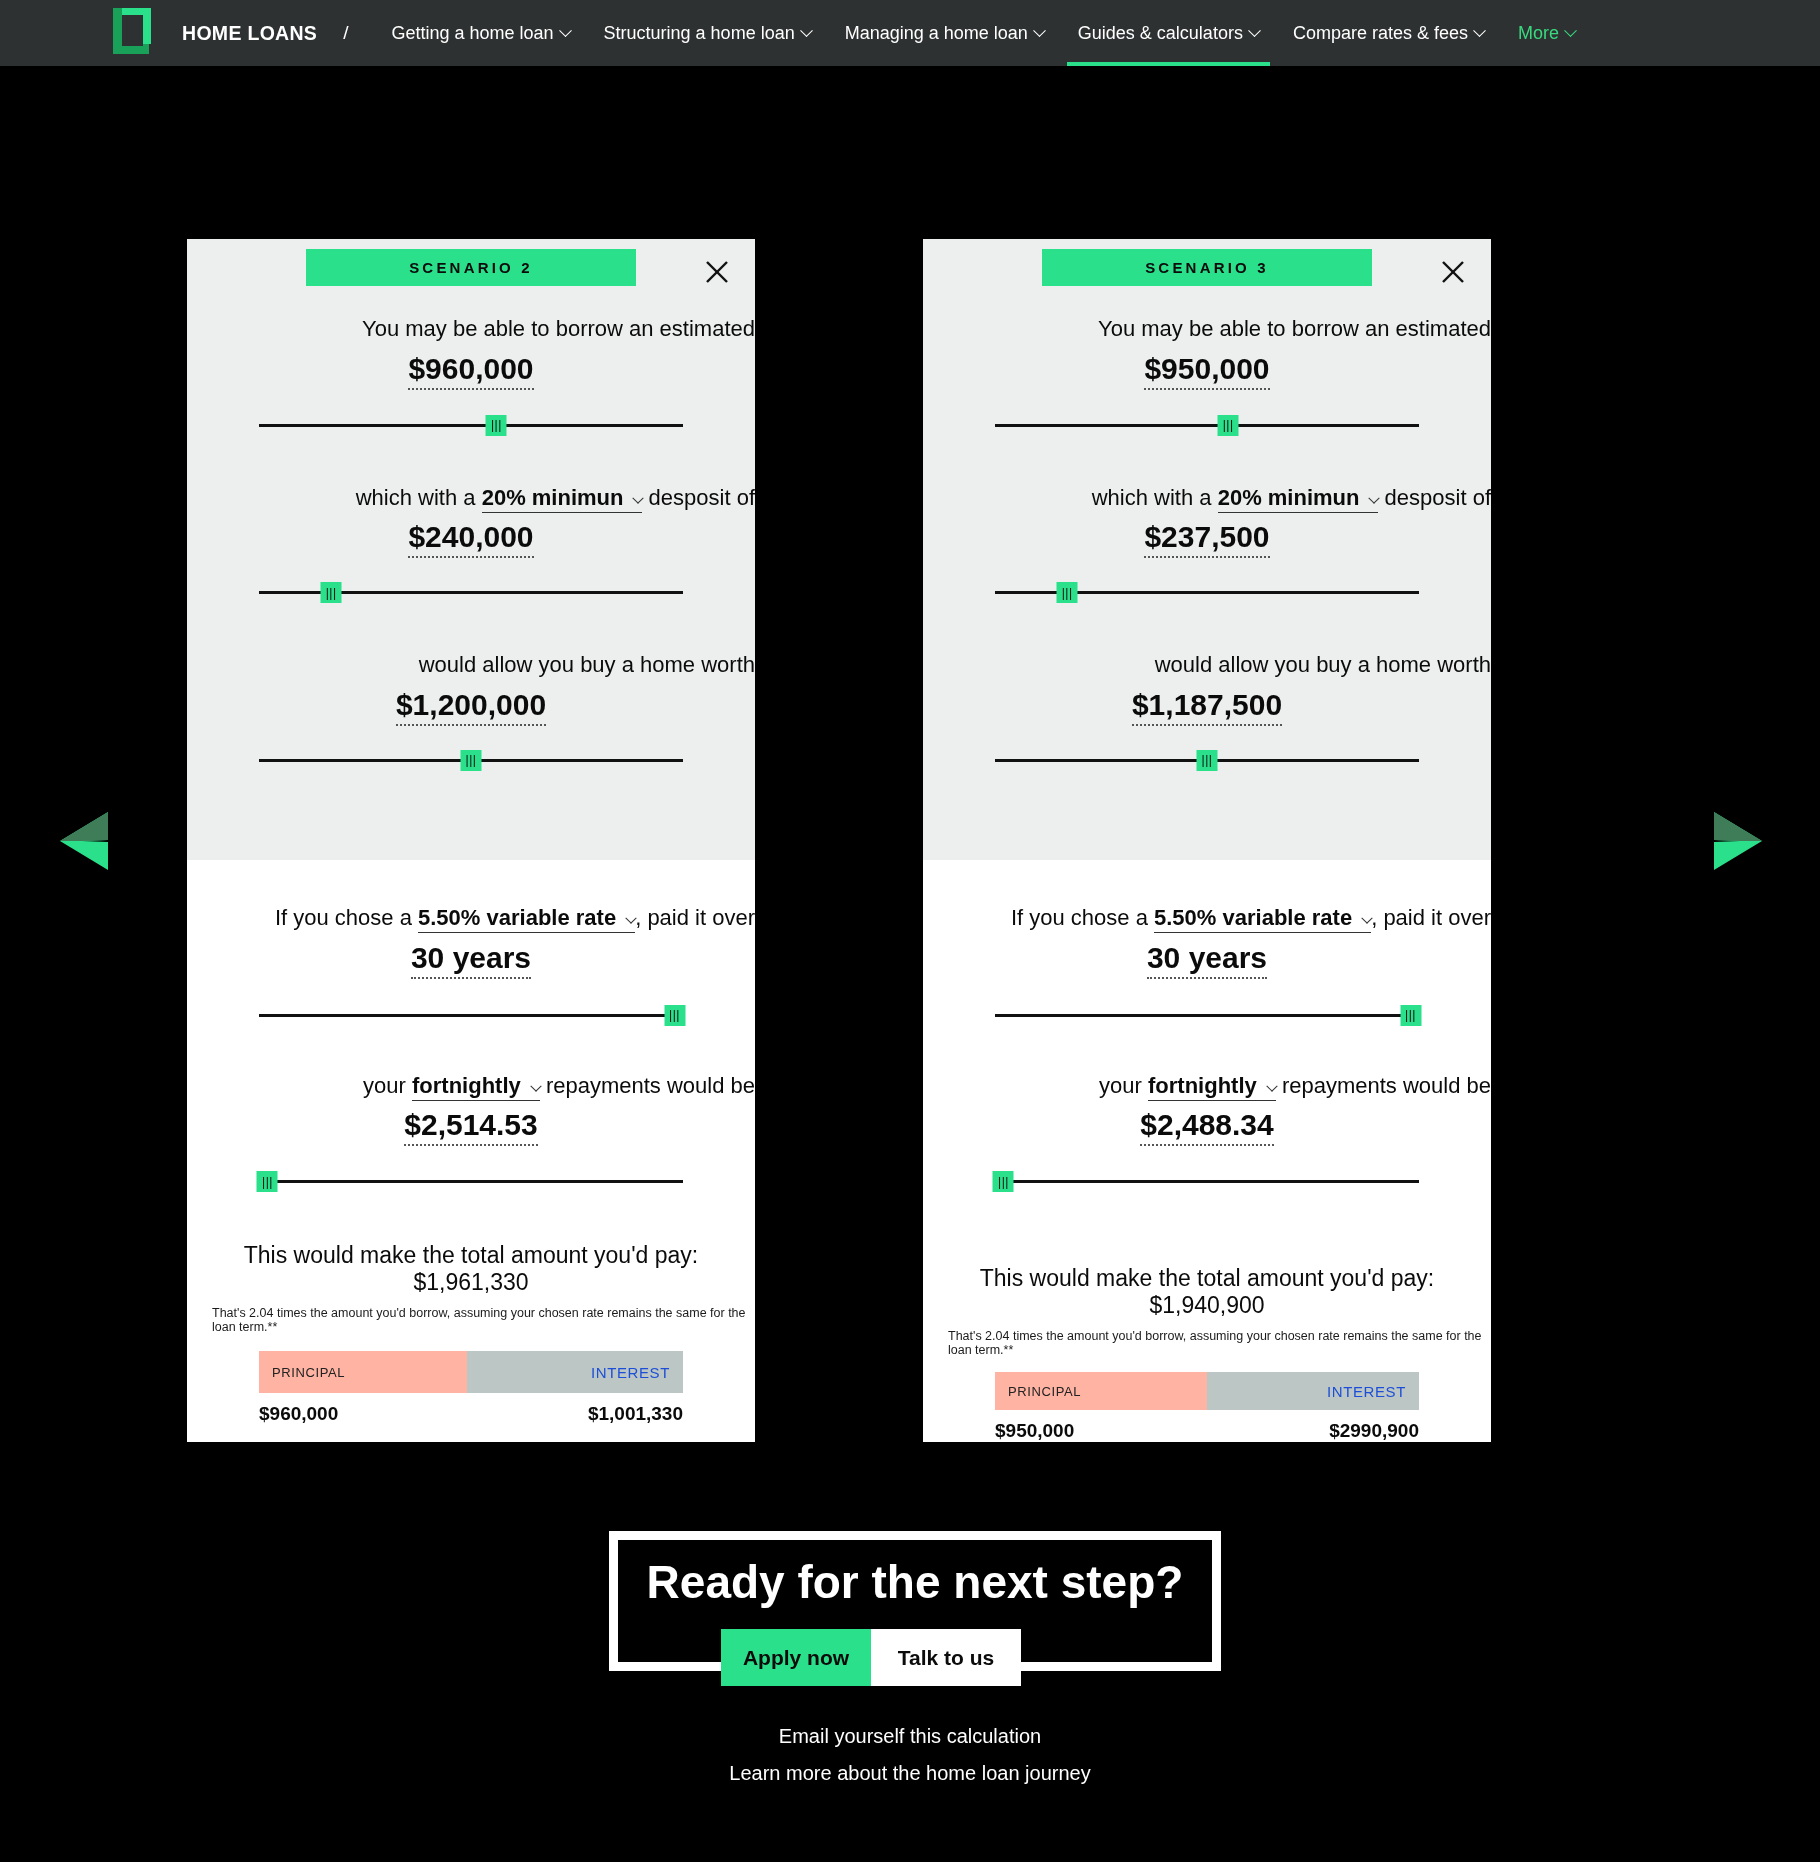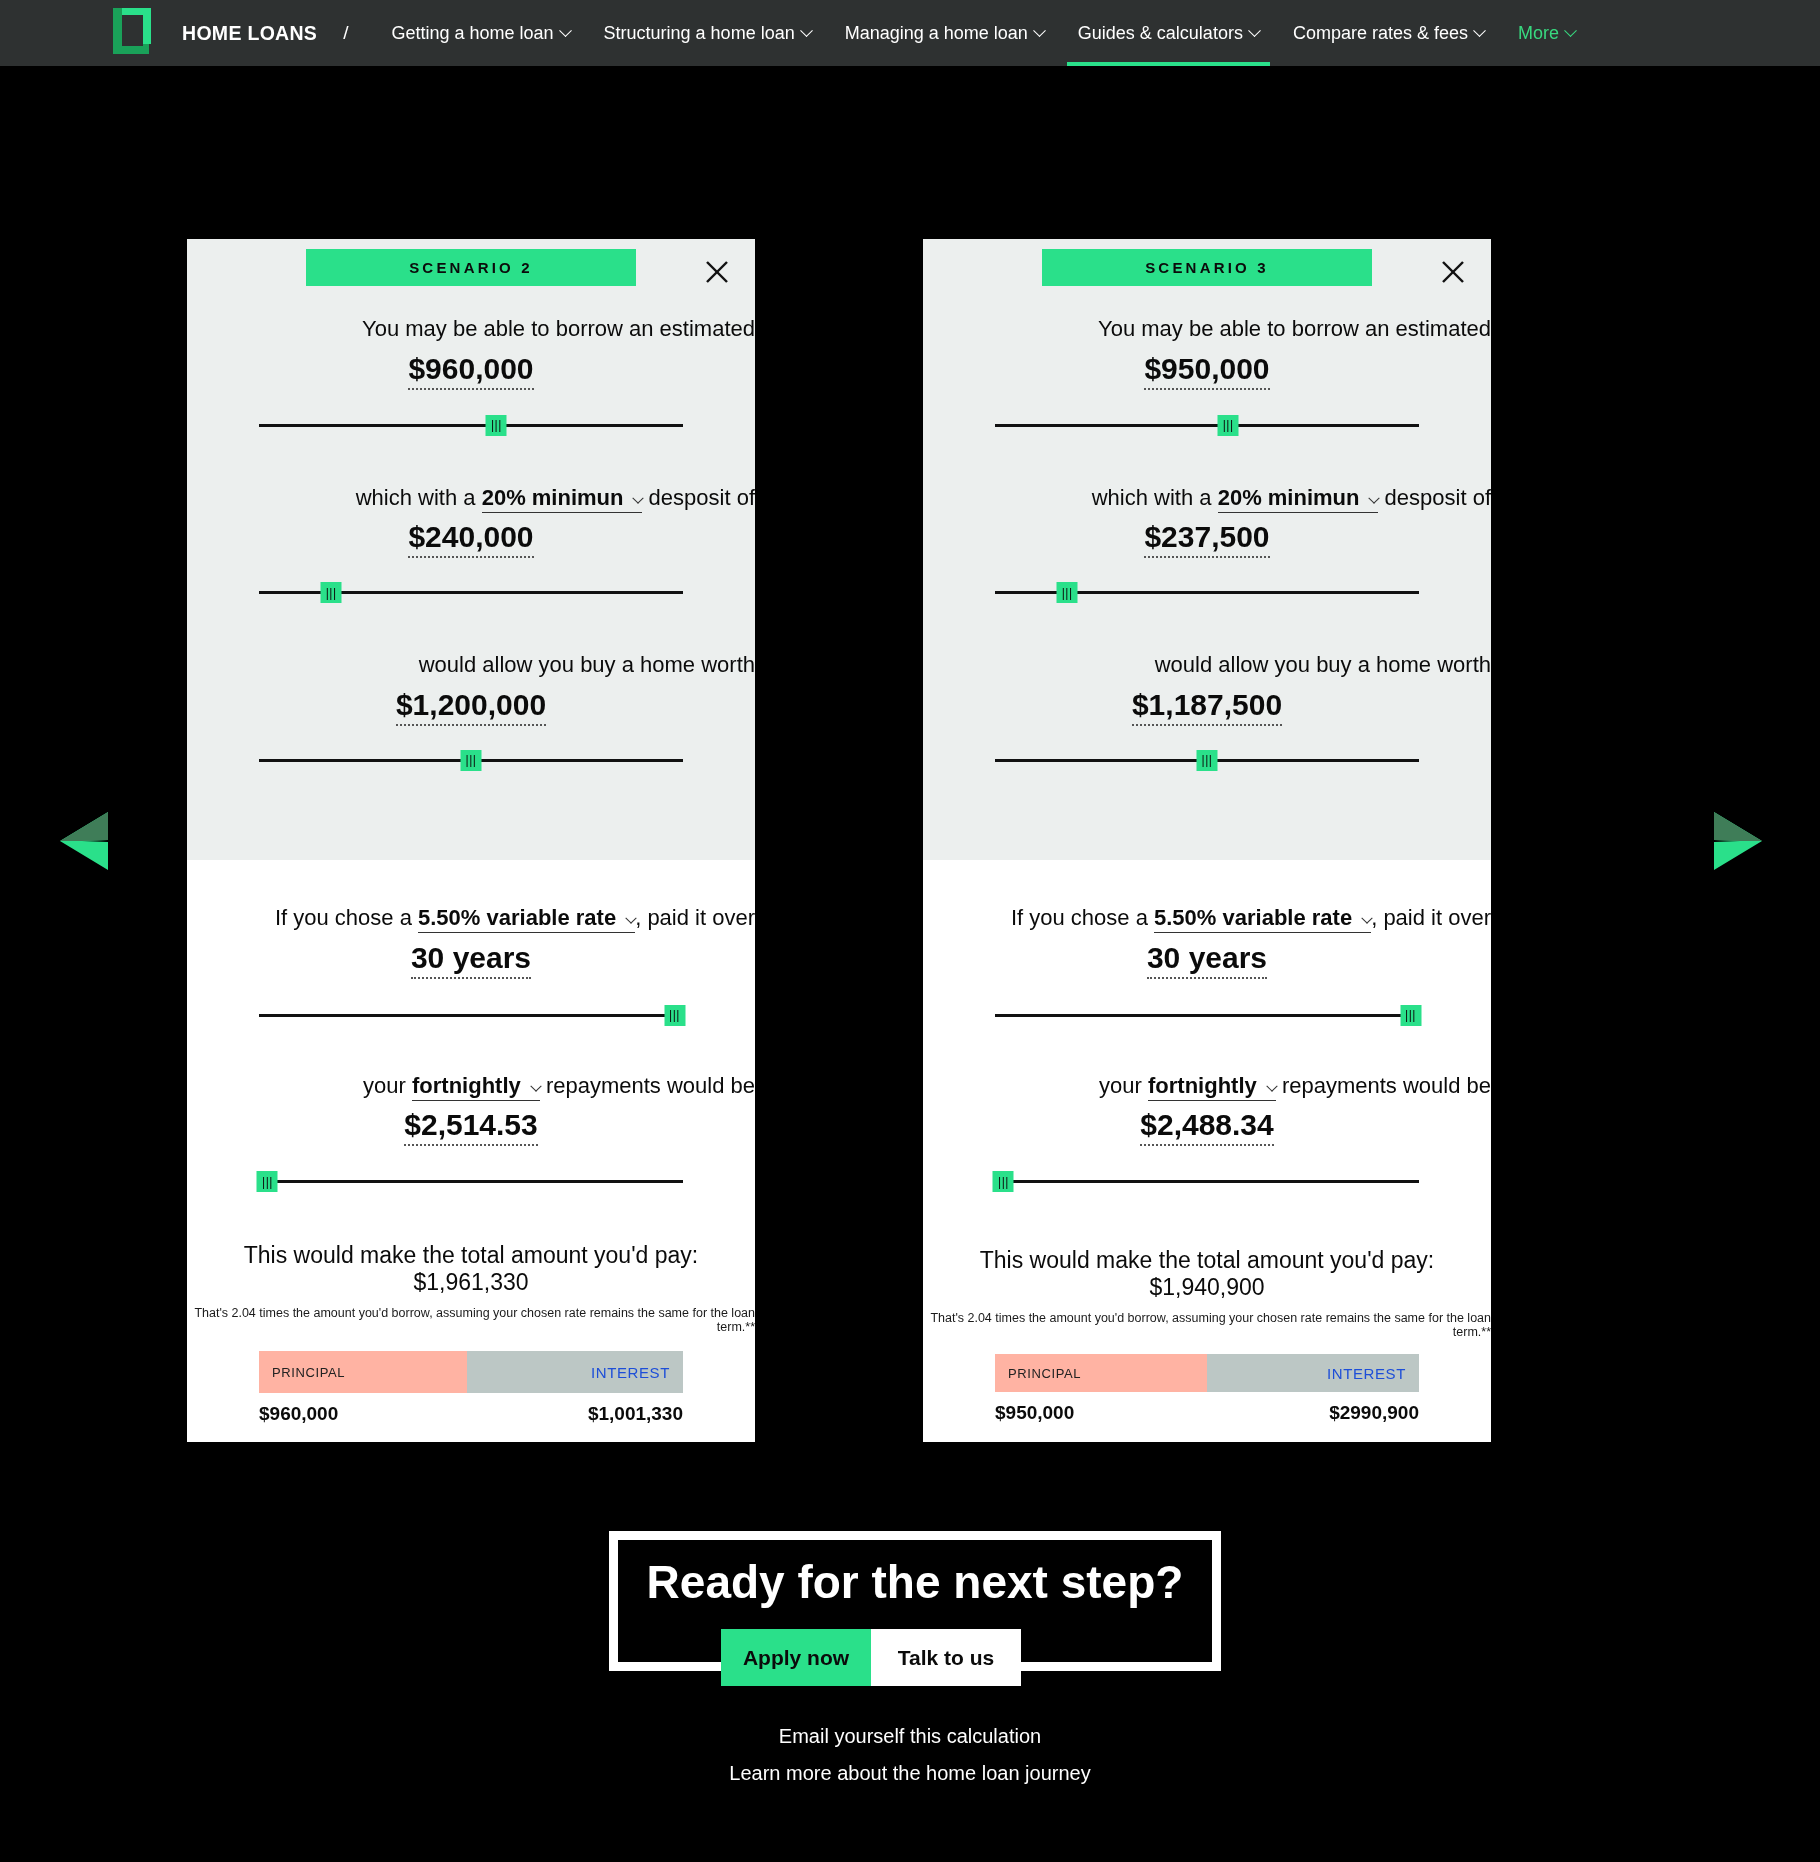--- a/index.html
+++ b/index.html
@@ -149,22 +149,23 @@
     transform: rotate(45deg) translate(-2px,-2px);
     margin-left: 11px;
   }
 
   .card-bottom { position: relative; padding: 0; }
 
   .total-line {
     text-align: center; font-size: 23px; color: #0b0b0b;
   }
   .disclaimer {
-    text-align: right; font-size: 12.5px; color: #1b1b1b;
+    text-align: left; font-size: 12.5px; color: #1b1b1b;
     margin-top: 10px;
+    padding-left: 25px;
   }
 
   .pi-bar {
     position: relative;
     margin: 0 72px;
     height: 42px;
     display: flex;
   }
   .pi-principal {
     background: #ffb3a3;
@@ -401,21 +402,21 @@
       <span>your</span>
       <span class="dd"><span>fortnightly</span><span class="ddchev"></span></span>
       <span>repayments would be</span>
     </div>
     <div class="row-value"><span>$2,488.34</span></div>
     <div class="slider" style="margin-top:25px;">
       <div class="track"></div>
       <div class="thumb" style="left:2%">|||</div>
     </div>
 
-    <div class="total-line" style="margin-top:53px;">This would make the total amount you'd pay: $1,940,900</div>
+    <div class="total-line" style="margin-top:71px;">This would make the total amount you'd pay: $1,940,900</div>
     <div class="disclaimer">That's 2.04 times the amount you'd borrow, assuming your chosen rate remains the same for the loan term.**</div>
 
     <div class="pi-bar" style="margin-top:15px;height:38px;">
       <div class="pi-principal" style="width:50%">
         <span>PRINCIPAL</span>
       </div>
       <div class="pi-interest">
         <span>INTEREST</span>
       </div>
     </div>

